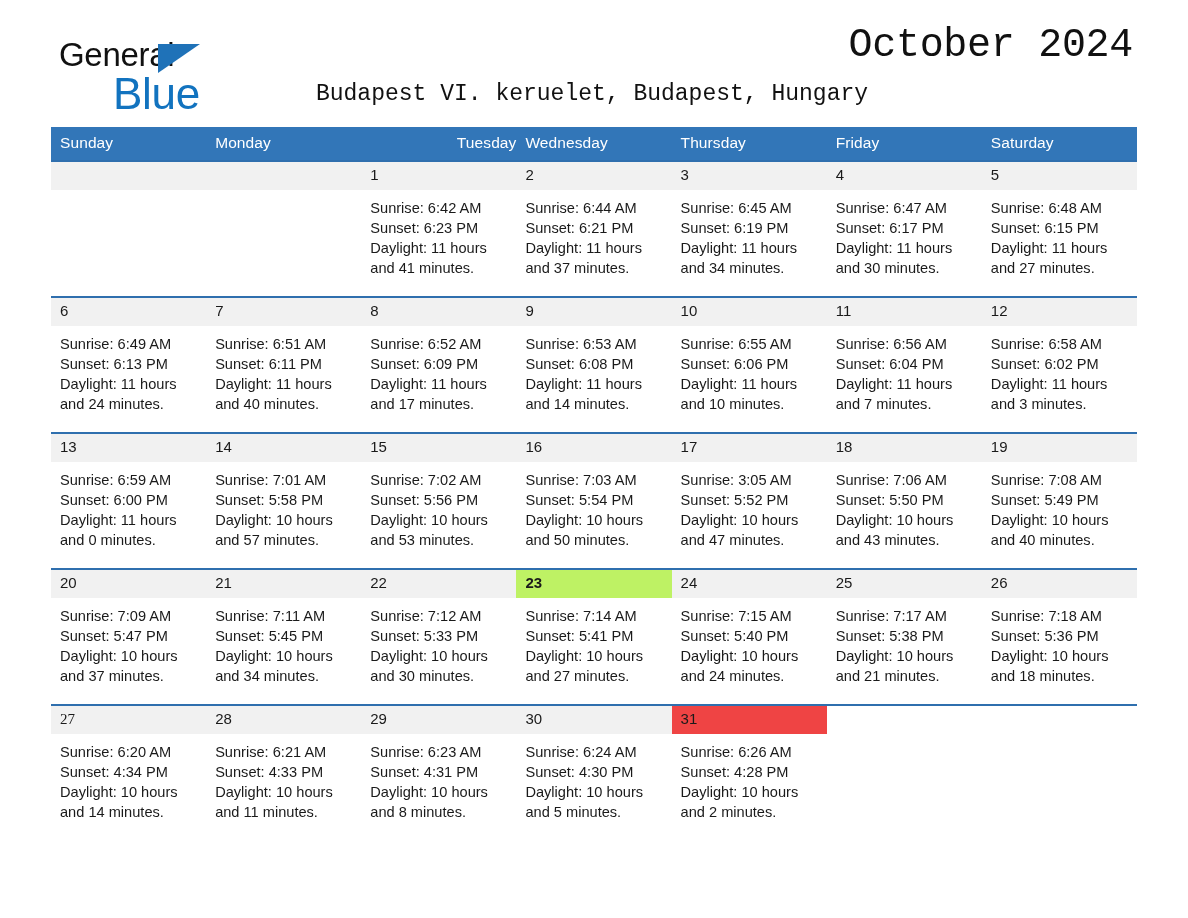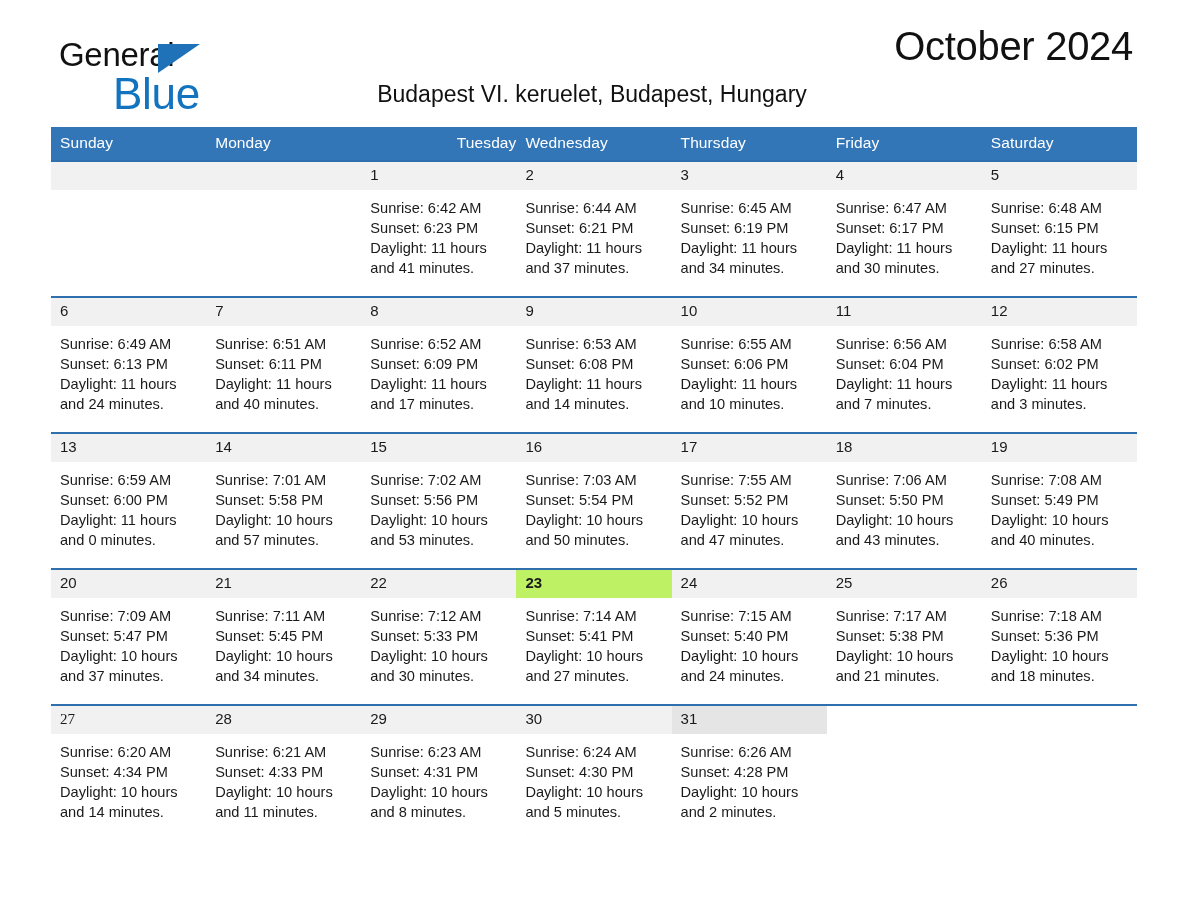--- a/index.html
+++ b/index.html
@@ -65,20 +65,21 @@
   }
   .logo-blue {
     font-size: 44px;
     color: #1273bf;
     letter-spacing: -0.3px;
   }
 
   .title-block {
     text-align: right;
     padding-right: 4px;
+    font-family: Liberation Mono, monospace;
   }
   .cal-title {
     font-size: 40px;
     font-weight: normal;
     color: #111111;
     margin: 0;
     line-height: 1.1;
     letter-spacing: -0.3px;
   }
   .cal-subtitle {
@@ -389,21 +390,21 @@
                 <div>Sunset: 5:54 PM</div>
                 <div>Daylight: 10 hours</div>
                 <div>and 50 minutes.</div>
               </div>
             </div>
           </td>
           <td>
             <div class="daycell">
               <div class="daynum" style="background: rgb(241, 241, 241);">17</div>
               <div class="dayinfo">
-                <div>Sunrise: 7:55 AM</div>
+                <div>Sunrise: 3:05 AM</div>
                 <div>Sunset: 5:52 PM</div>
                 <div>Daylight: 10 hours</div>
                 <div>and 47 minutes.</div>
               </div>
             </div>
           </td>
           <td>
             <div class="daycell">
               <div class="daynum" style="background: rgb(241, 241, 241);">18</div>
               <div class="dayinfo">
@@ -545,21 +546,21 @@
               <div class="dayinfo">
                 <div>Sunrise: 6:24 AM</div>
                 <div>Sunset: 4:30 PM</div>
                 <div>Daylight: 10 hours</div>
                 <div>and 5 minutes.</div>
               </div>
             </div>
           </td>
           <td>
             <div class="daycell">
-              <div class="daynum" style="background: #e5e5e5;">31</div>
+              <div class="daynum" style="background: #ef4444;">31</div>
               <div class="dayinfo">
                 <div>Sunrise: 6:26 AM</div>
                 <div>Sunset: 4:28 PM</div>
                 <div>Daylight: 10 hours</div>
                 <div>and 2 minutes.</div>
               </div>
             </div>
           </td>
           <td>
             <div class="daycell blank">

